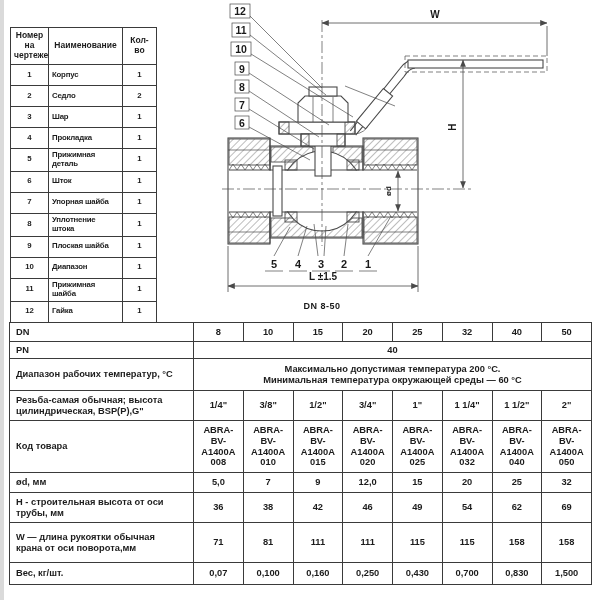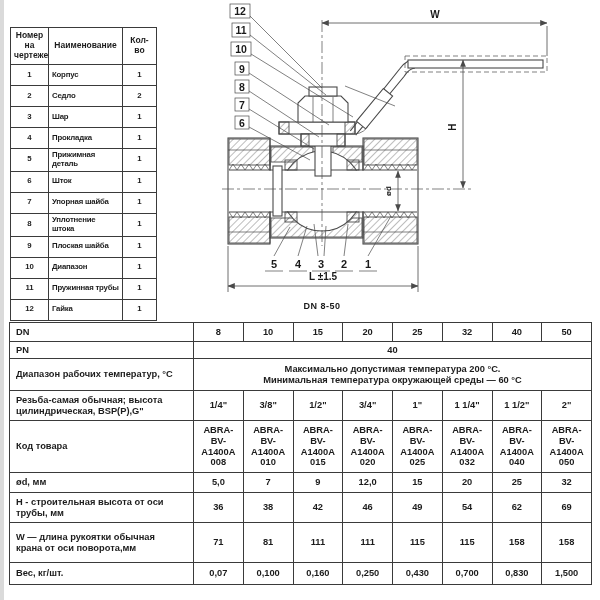--- a/index.html
+++ b/index.html
@@ -102,21 +102,21 @@
           <td class="name">Плоская шайба</td>
           <td class="c">1</td>
         </tr>
         <tr>
           <td class="c">10</td>
           <td class="name">Диапазон</td>
           <td class="c">1</td>
         </tr>
         <tr>
           <td class="c">11</td>
-          <td class="name">Пружинная трубы</td>
+          <td class="name">Прижимная шайба</td>
           <td class="c">1</td>
         </tr>
         <tr>
           <td class="c">12</td>
           <td class="name">Гайка</td>
           <td class="c">1</td>
         </tr>
       </tbody>
   </table>
 

